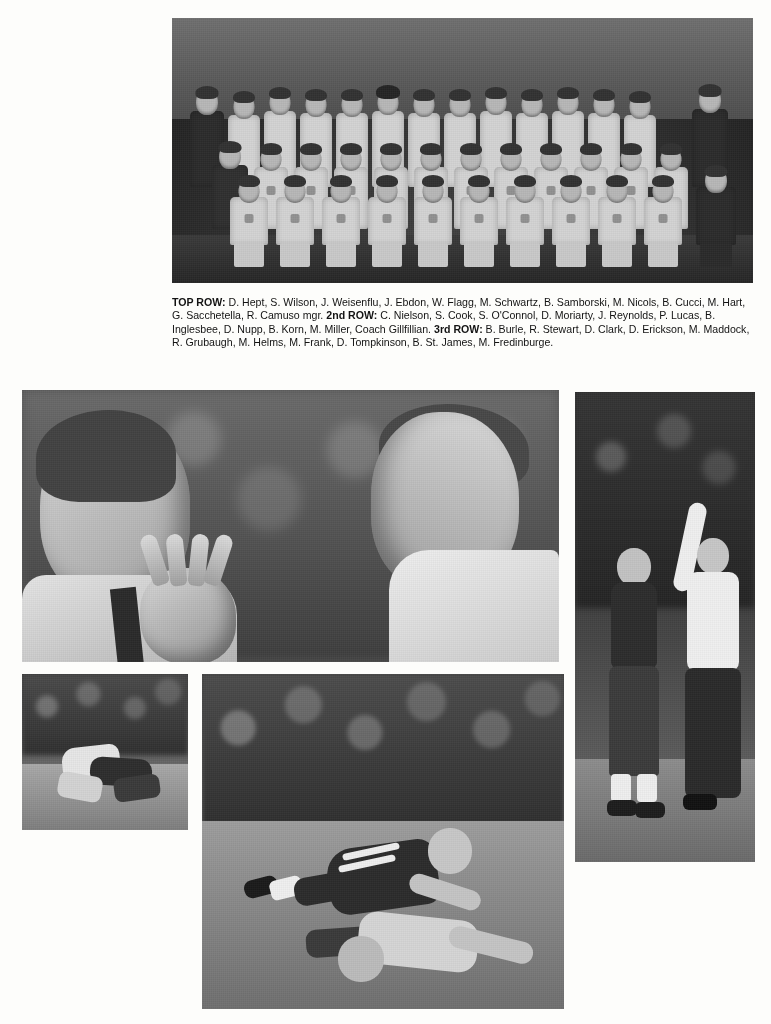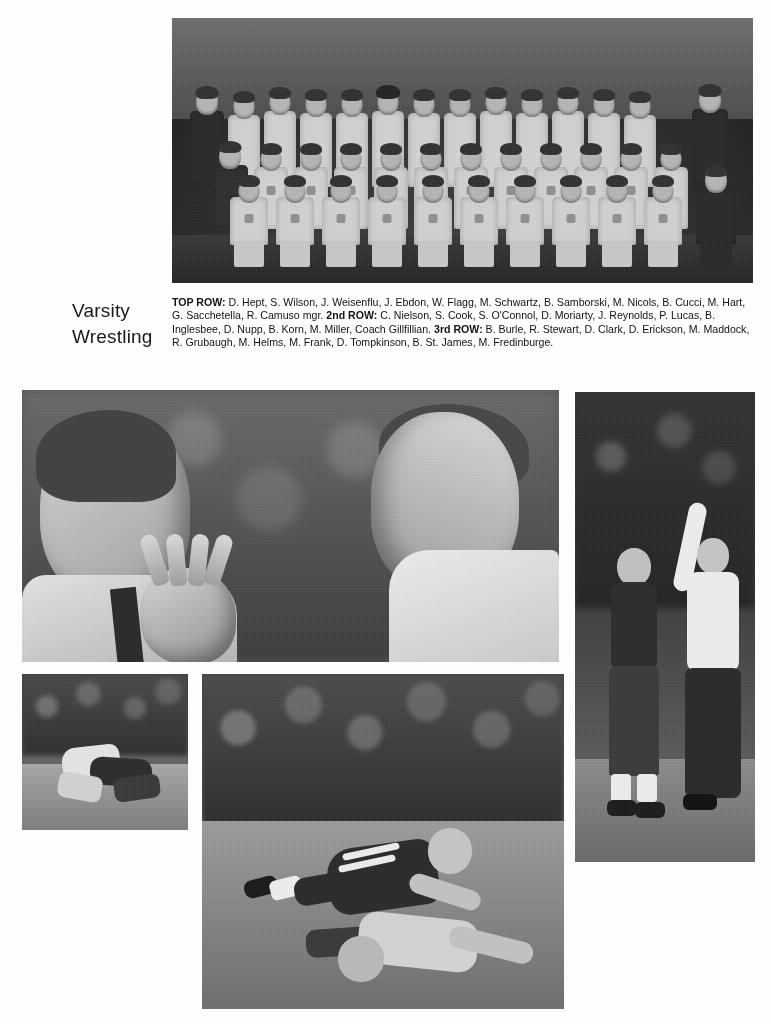--- a/index.html
+++ b/index.html
@@ -650,24 +650,20 @@
           <div class="body" style="width:40px;height:58px;bottom:22px;"></div>
           <div class="legs" style="width:32px;height:24px;bottom:0;background:#2a2a2a;"></div>
           <div class="head" style="width:22px;height:25px;bottom:74px;"></div>
           <div class="hair" style="width:23px;height:12px;bottom:90px;"></div>
         </div>
     </div>
 
     <div class="grain"></div>
   </div>
 
-  <div id="caption-title">
-    <div>Varsity</div>
-    <div>Wrestling</div>
-  </div>
 
   <div id="caption-roster"><b>TOP ROW:</b><span> D. Hept, S. Wilson, J. Weisenflu, J. Ebdon, W. Flagg, M. Schwartz, B. Samborski, M. Nicols, B. Cucci, M. Hart, G. Sacchetella, R. Camuso mgr. </span><b>2nd ROW:</b><span> C. Nielson, S. Cook, S. O'Connol, D. Moriarty, J. Reynolds, P. Lucas, B. Inglesbee, D. Nupp, B. Korn, M. Miller, Coach Gillfillian. </span><b>3rd ROW:</b><span> B. Burle, R. Stewart, D. Clark, D. Erickson, M. Maddock, R. Grubaugh, M. Helms, M. Frank, D. Tompkinson, B. St. James, M. Fredinburge.</span></div>
 
   <div class="photo" id="photo-coach">
     <div class="blurcrowd"></div>
     <div class="head-left"></div>
     <div class="hair-left"></div>
     <div class="shirt-left"></div>
     <div class="tie-left"></div>
     <div class="hand">

